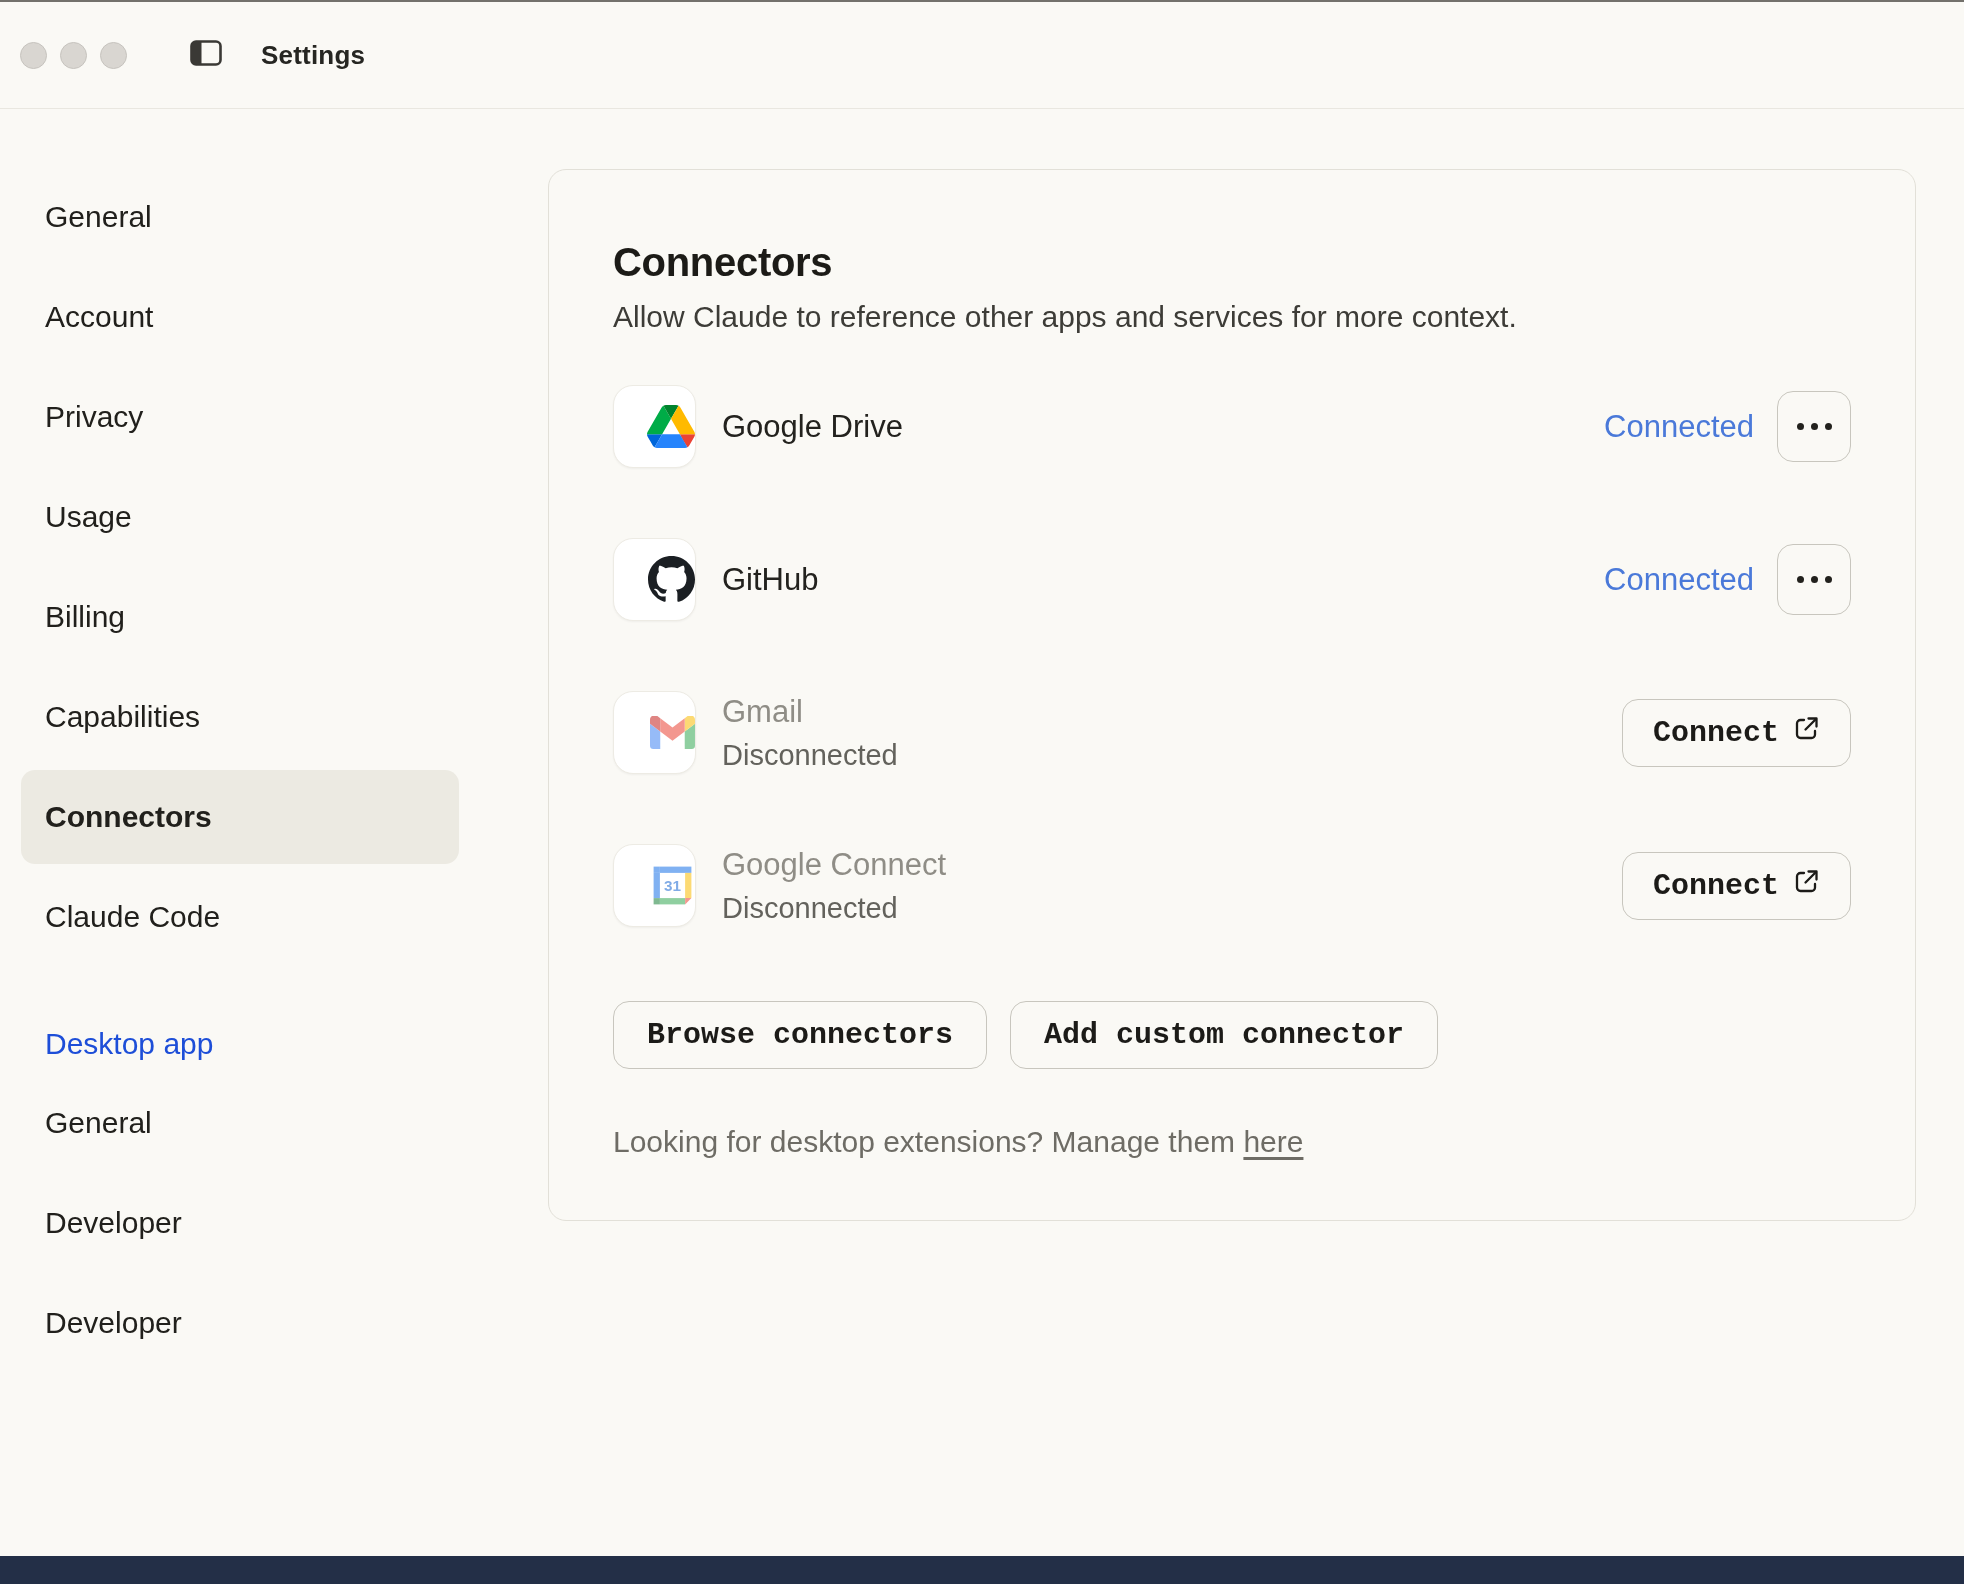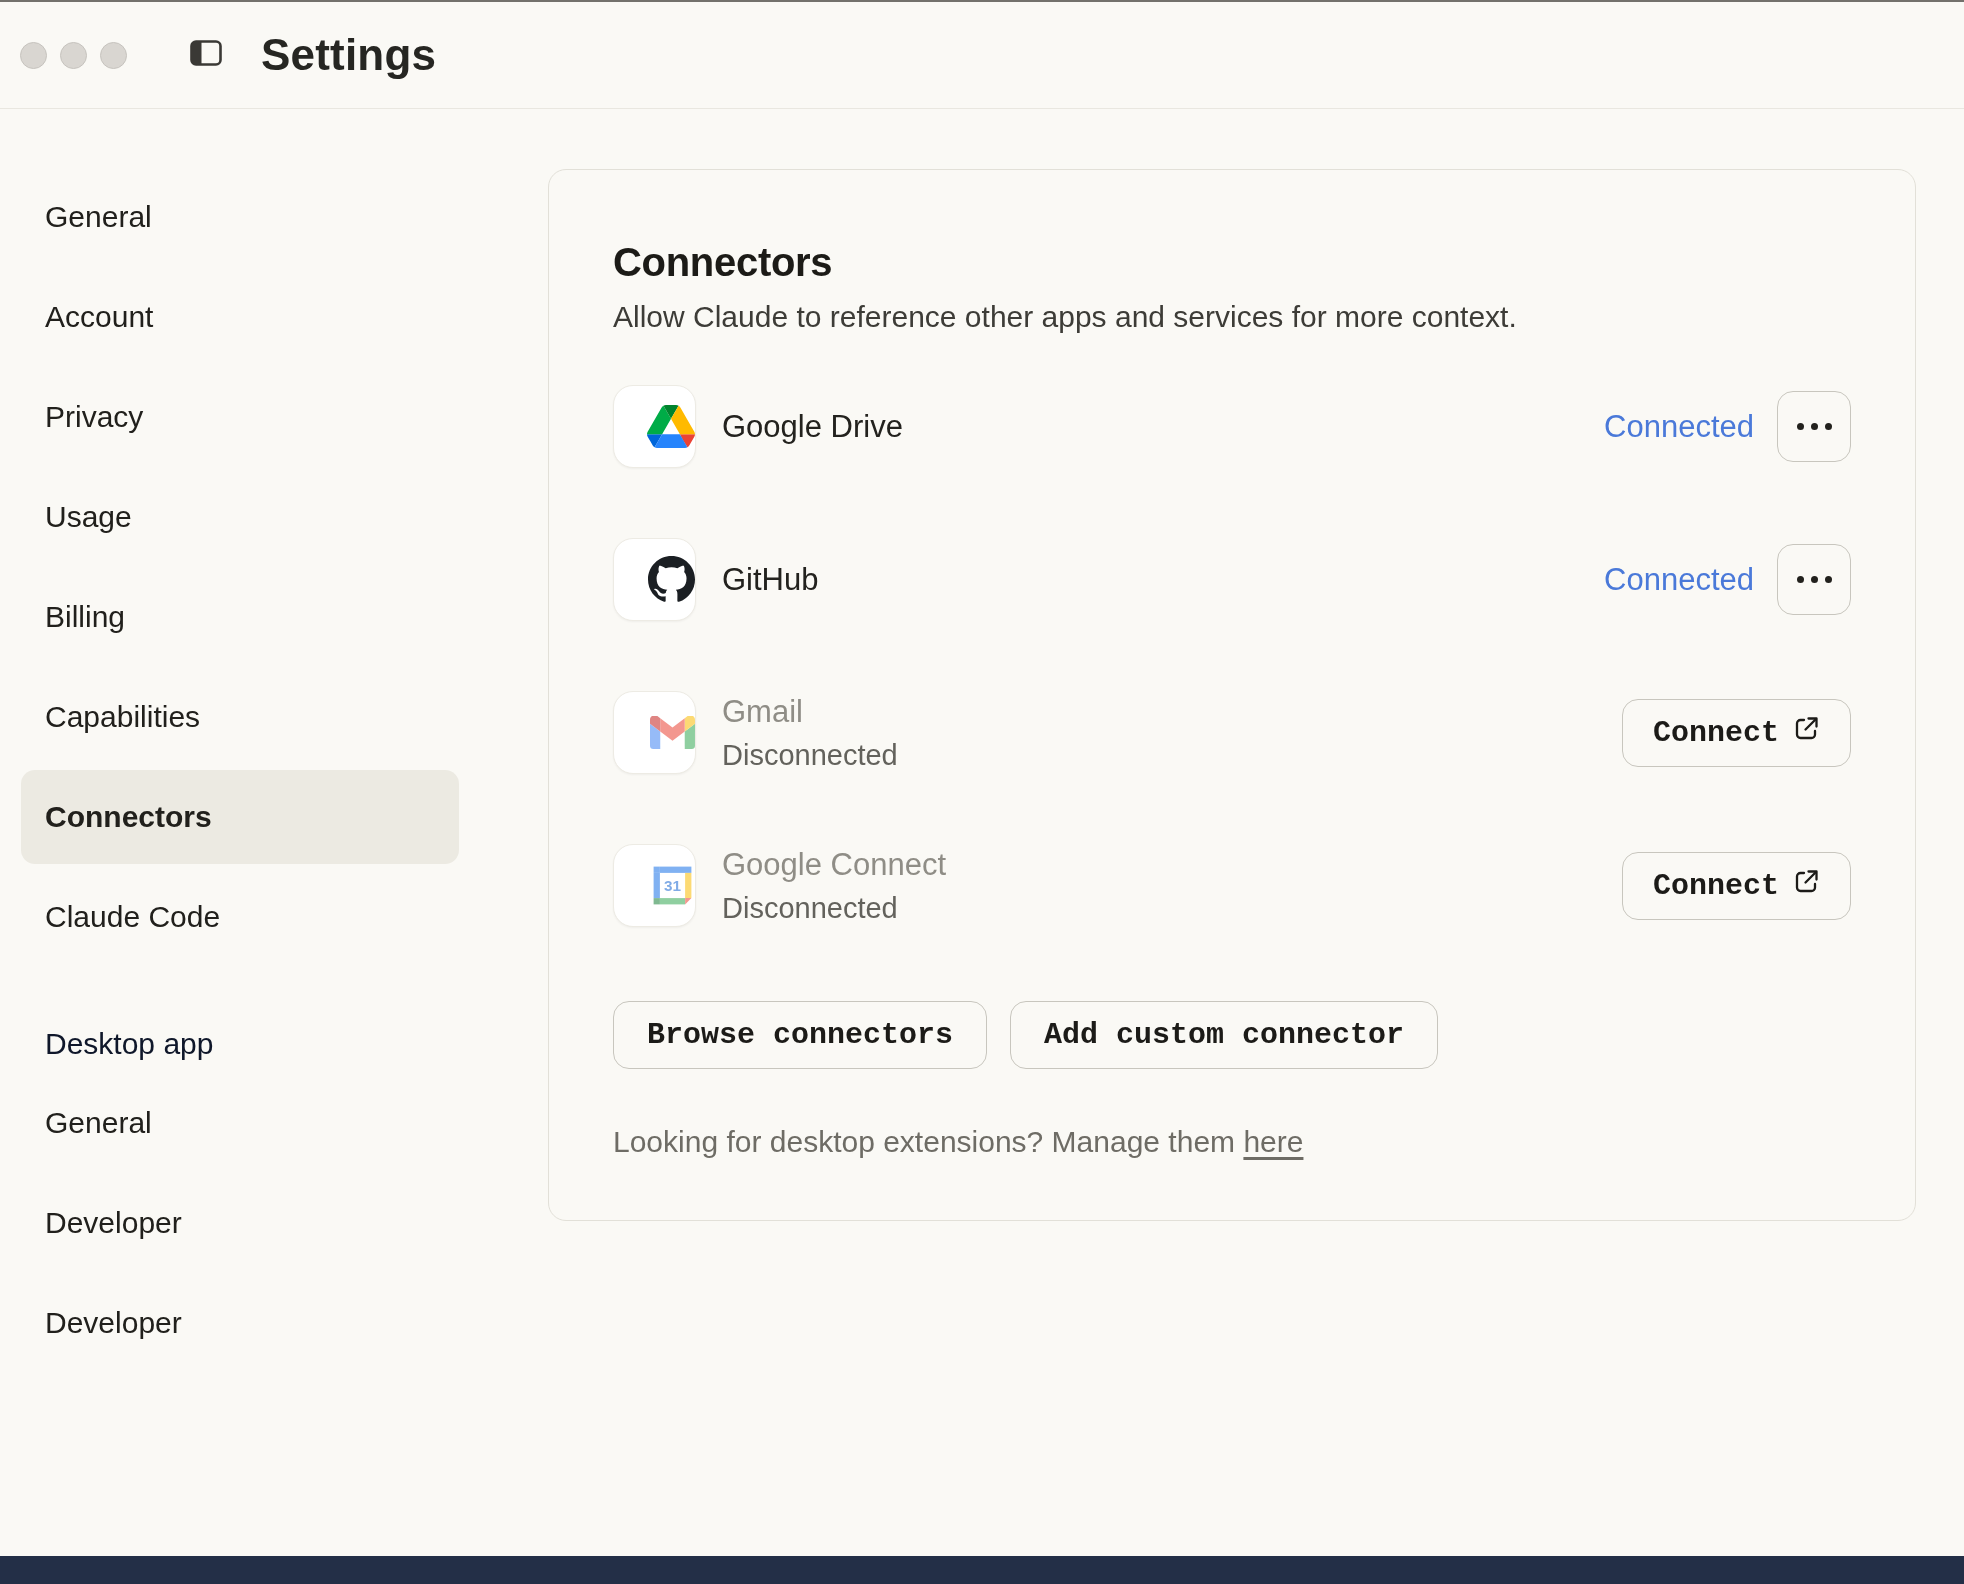--- a/index.html
+++ b/index.html
@@ -19,34 +19,34 @@
     border-bottom:1px solid #e9e7e0;
     display:flex;align-items:center;
     background:#faf9f5;
   }
   .traffic{display:flex;gap:13px;margin-left:20px;}
   .traffic .light{
     width:27px;height:27px;border-radius:50%;
     background:#d9d6d1;border:1px solid #c6c3be;box-sizing:border-box;
   }
   .toggle-btn{margin-left:63px;display:flex;align-items:center;}
-  .win-title{margin-left:39px;font-size:44px;font-weight:700;color:#262622;letter-spacing:.2px;}
+  .win-title{margin-left:39px;font-size:26px;font-weight:700;color:#262622;letter-spacing:.2px;}
 
   
   .sidebar{position:absolute;left:21px;top:170px;width:438px;}
   .side-item{
     height:94px;margin-bottom:6px;border-radius:14px;
     display:flex;align-items:center;
     padding:0 0 0 24px;box-sizing:border-box;
     font-size:30px;color:#21201c;cursor:default;
   }
   .side-item.selected{background:#eceae2;font-weight:700;}
   .side-section{
     height:40px;margin:60px 0 12px;display:flex;align-items:center;
-    padding-left:24px;font-size:30px;color:#0f172a;
+    padding-left:24px;font-size:30px;color:#1d4ed8;
   }
 
   
   .card{
     position:absolute;left:548px;top:169px;width:1368px;height:1052px;
     box-sizing:border-box;
     border:1.5px solid #e2e0d8;border-radius:18px;
     background:#faf9f5;
     padding:71px 64px 0 64px;
   }

